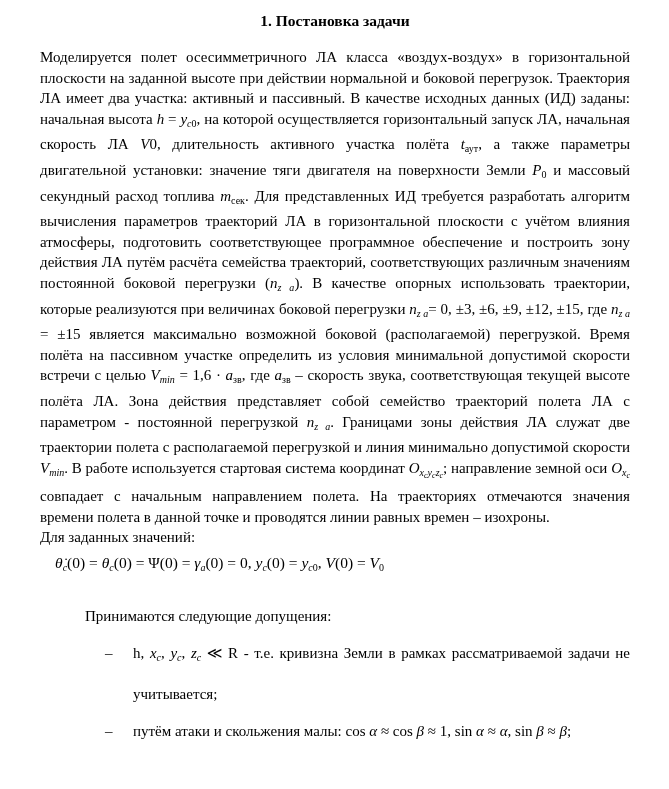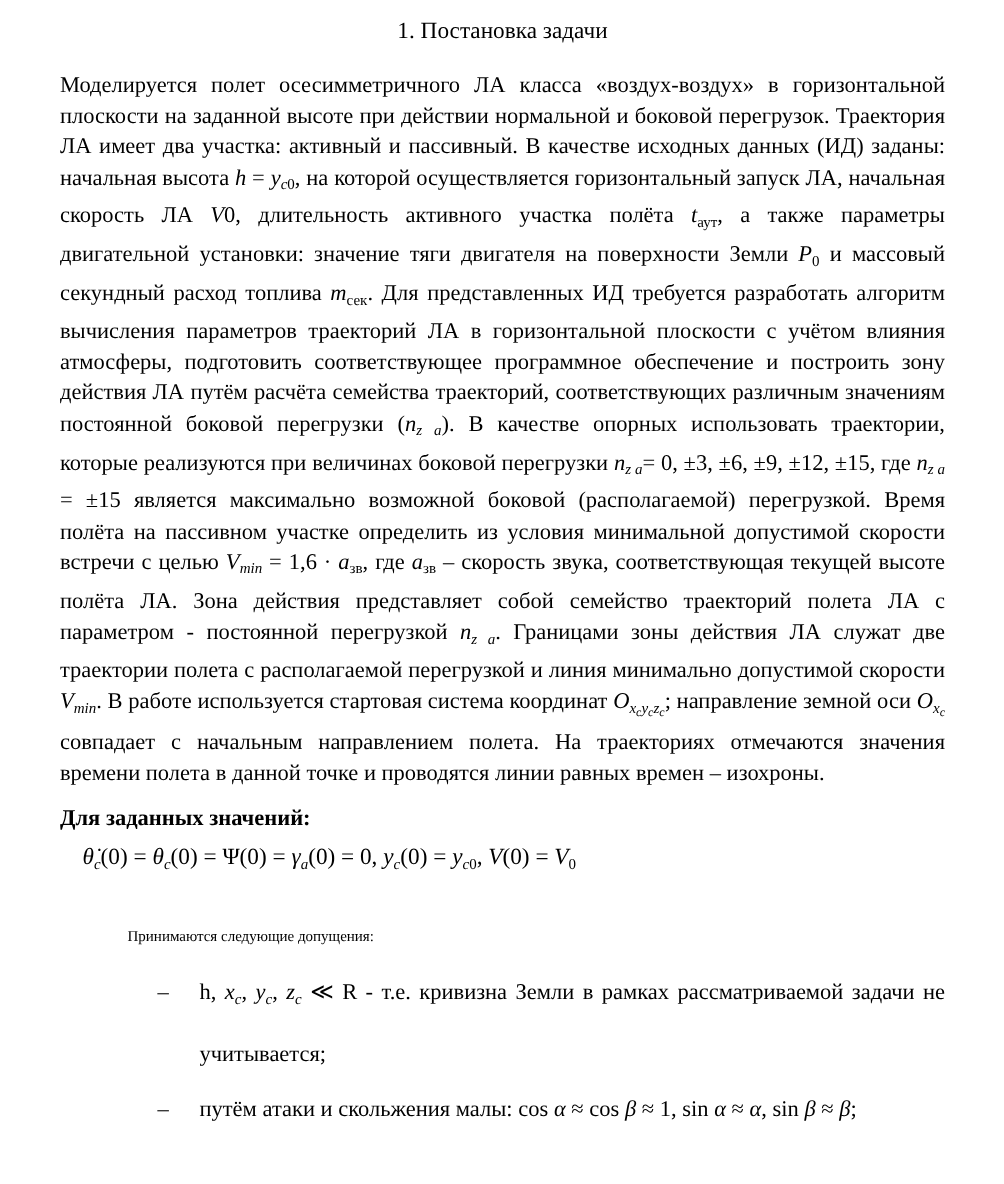--- a/index.html
+++ b/index.html
@@ -16,47 +16,45 @@
   .page {
     box-sizing: border-box;
     width: 669px;
     height: 789px;
     padding: 8px 39px 0 40px;
     overflow: hidden;
     background: #ffffff;
   }
   .title {
     text-align: center;
-    font-weight: normal;
+    font-weight: bold;
     font-size: 15.5px;
     margin-top: 4px;
   }
   .para {
     margin-top: 17px;
     text-align: justify;
     font-size: 15px;
     line-height: 20.6px;
   }
   .given {
-    margin-top: 10px;
     font-size: 15px;
     line-height: 20.6px;
-    font-weight: bold;
   }
   .formula {
     margin-top: 4px;
     margin-left: 15px;
     font-size: 15.5px;
     line-height: 22px;
     white-space: nowrap;
   }
   .assume {
     margin-top: 27px;
     margin-left: 45px;
-    font-size: 10px;
+    font-size: 15px;
     line-height: 20.6px;
   }
   .bullets {
     margin-top: 8px;
     margin-left: 65px;
   }
   .bullet {
     display: flex;
     line-height: 36.8px;
     font-size: 15px;

